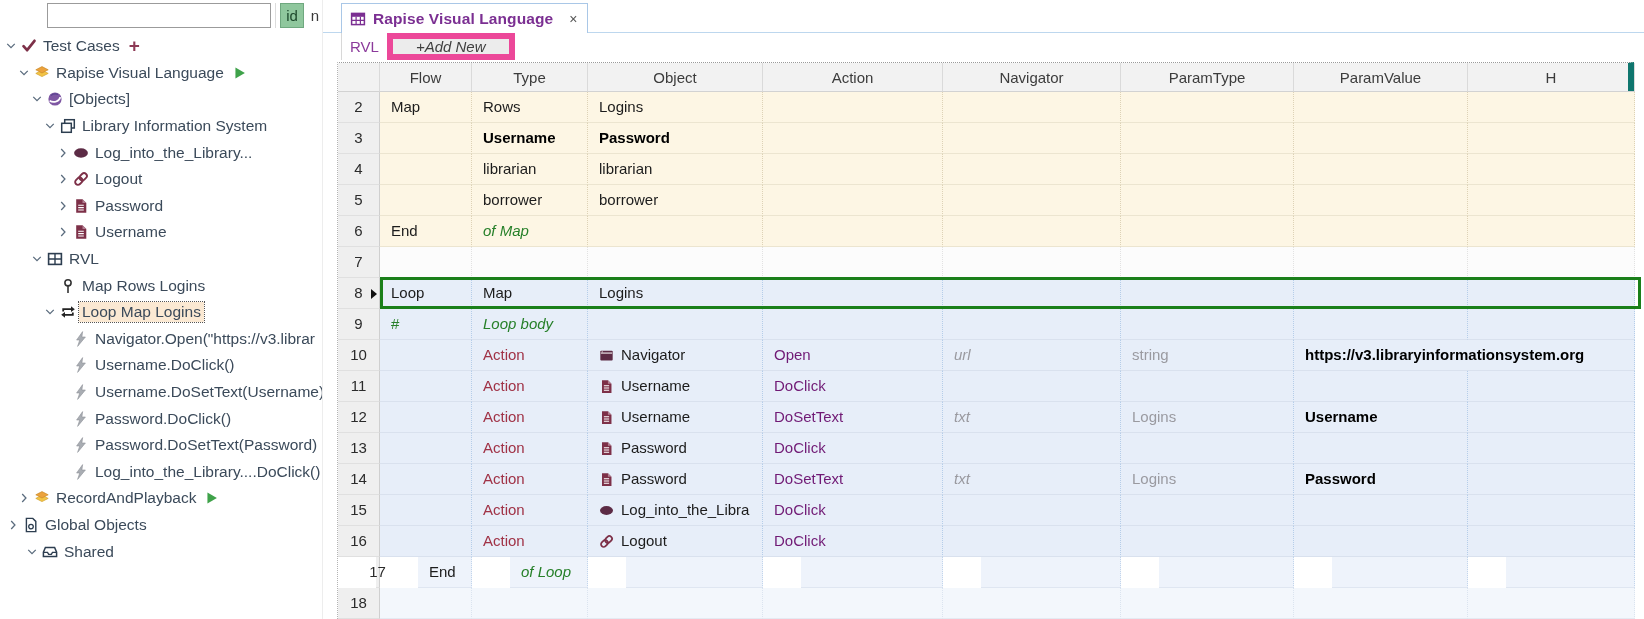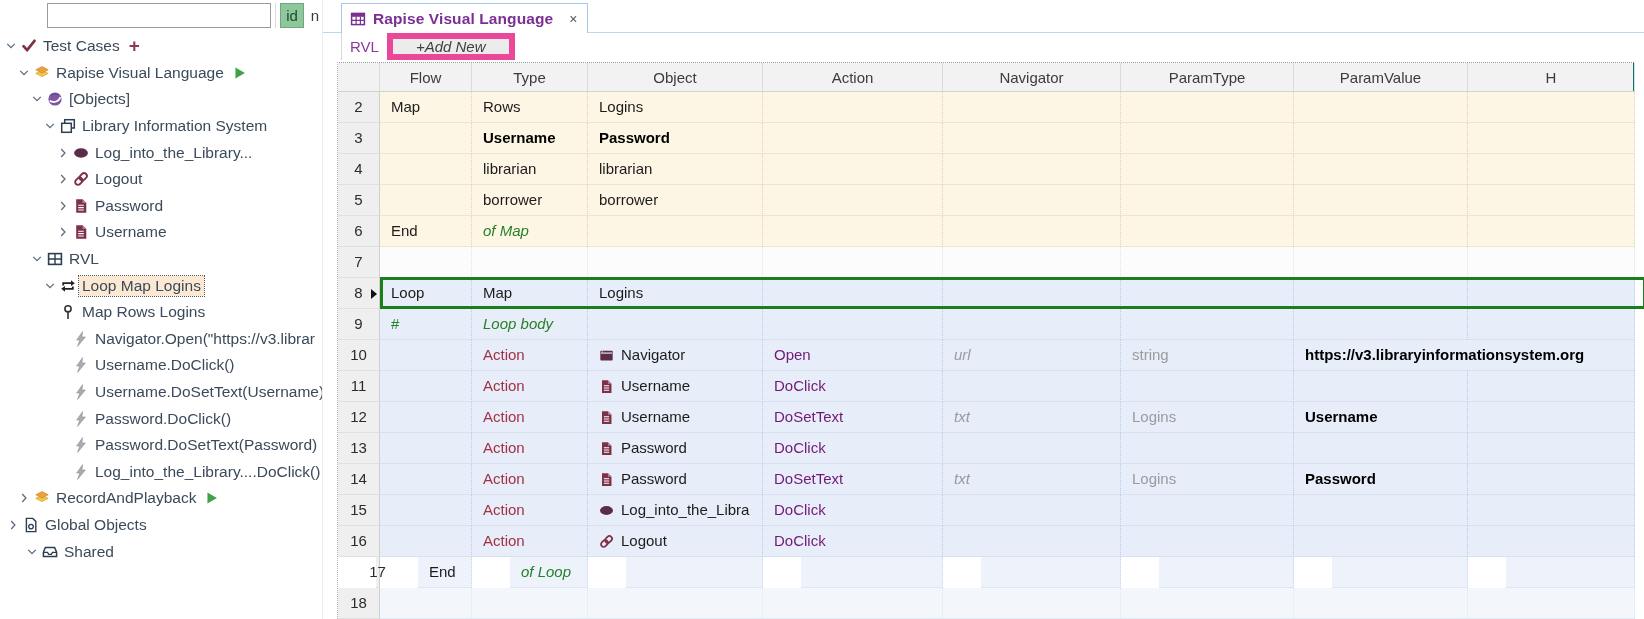--- a/index.html
+++ b/index.html
@@ -34,21 +34,21 @@
   .doc-tab { position:absolute; left:18px; top:3px; height:30px; background:#fff; border:1px solid #a9c7e7; border-bottom:none; display:flex; align-items:center; padding:0 10px 0 8px; z-index:2; }
   .doc-tab svg { width:16px; height:16px; margin-right:7px; }
   .doc-title { color:#7b2f92; font-weight:bold; font-size:15.5px; letter-spacing:0.1px; }
   .doc-close { margin-left:16px; color:#555; font-size:14px; line-height:14px; cursor:default; }
   .sheet-tabs { position:absolute; left:18px; top:33px; height:27px; display:flex; z-index:2; }
   .sheet-tab { display:flex; align-items:center; padding:0 8px; font-size:15px; }
   .sheet-tab.active { color:#8b3a9b; background:#fff; border-left:1px solid #d8d8d8; }
   .sheet-tab.addnew { font-style:italic; color:#404040; background:#ececec; border:6px solid #ec4899; padding:0 23px; }
 
   
-  .grid { position:absolute; left:14px; top:62px; width:1297px; border-top:1px dotted #9a9a9a; border-left:1px dotted #b3b3b3; border-right:1px solid #0f766e; }
+  .grid { position:absolute; left:14px; top:62px; width:1297px; border-top:1px dotted #9a9a9a; border-left:1px dotted #b3b3b3; border-right:6px solid #0f766e; }
   .grow { display:grid; grid-template-columns:42px 92px 116px 175px 180px 178px 173px 174px 167px; position:relative; }
   .hrow { height:29px; background:#f2f2f2; }
   .hcell { display:flex; align-items:center; justify-content:center; font-size:15px; color:#3c3c3c; border-right:1px solid #dadada; border-bottom:1px solid #d2d2d2; }
   .drow { height:31px; }
   .cell { position:relative; font-size:15px; line-height:30px; padding-left:11px; white-space:nowrap; display:flex; align-items:center; }
   .numcell { justify-content:center; padding-left:0; background:#efefef; border-right:1px solid #cfcfcf; border-bottom:1px solid #e0e0e0; color:#2b2b2b; }
   .bg-cream .cell { background:#fdf6e4; border-right:1px dotted #ddd2b6; border-bottom:1px solid #ece5d0; }
   .bg-blue .cell { background:#e7eef9; border-right:1px dotted #b5cde9; border-bottom:1px solid #d9e1ee; }
   .bg-blue2 .cell { background:#eef3fb; border-right:1px dotted #c2d5ec; border-bottom:1px solid #dfe6f1;margin-left:38px; }
   .bg-plain .cell { background:#fcfcfc; border-right:1px dotted #e2e2e2; border-bottom:1px solid #e9e9e9; }
@@ -212,44 +212,44 @@
         </span>
         <span class="ticon">
           <svg viewBox="0 0 16 16" xmlns="http://www.w3.org/2000/svg">
             <rect x="1.6" y="2.6" width="12.8" height="10.8" fill="#fff" stroke="#2d3e50" stroke-width="1.6"></rect>
             <path d="M1.6 8h12.8M8 2.6v10.8" stroke="#2d3e50" stroke-width="1.4"></path>
           </svg>
         </span>
         <span class="tlabel">RVL</span>
       </div>
       <div class="trow" style="padding-left: 43px;">
+        <span class="chev"></span>
+        <span class="ticon">
+          <svg viewBox="0 0 16 16" xmlns="http://www.w3.org/2000/svg">
+            <circle cx="8" cy="4.8" r="3.1" fill="none" stroke="#333" stroke-width="1.6"></circle>
+            <path d="M8 7.9V15" stroke="#333" stroke-width="1.6"></path>
+          </svg>
+        </span>
+        <span class="tlabel">Map Rows Logins</span>
+      </div>
+      <div class="trow" style="padding-left: 43px;">
         <span class="chev">
           <svg viewBox="0 0 16 16" xmlns="http://www.w3.org/2000/svg" style="width: 12px; height: 12px;">
             <path d="M3 5.2l5 5 5-5" fill="none" stroke="#5a6b7d" stroke-width="1.7"></path>
           </svg>
         </span>
         <span class="ticon">
           <svg viewBox="0 0 16 16" xmlns="http://www.w3.org/2000/svg">
             <path d="M3.2 7.4V5.2h8.2" fill="none" stroke="#222" stroke-width="1.8"></path>
             <path d="M11 2.3l3.8 2.9-3.8 2.9z" fill="#222"></path>
             <path d="M12.8 8.6v2.2H4.6" fill="none" stroke="#222" stroke-width="1.8"></path>
             <path d="M5 7.9L1.2 10.8 5 13.7z" fill="#222"></path>
           </svg>
         </span>
         <span class="tlabel sel">Loop Map Logins</span>
-      </div>
-      <div class="trow" style="padding-left: 43px;">
-        <span class="chev"></span>
-        <span class="ticon">
-          <svg viewBox="0 0 16 16" xmlns="http://www.w3.org/2000/svg">
-            <circle cx="8" cy="4.8" r="3.1" fill="none" stroke="#333" stroke-width="1.6"></circle>
-            <path d="M8 7.9V15" stroke="#333" stroke-width="1.6"></path>
-          </svg>
-        </span>
-        <span class="tlabel">Map Rows Logins</span>
       </div>
       <div class="trow" style="padding-left: 56px;">
         <span class="chev"></span>
         <span class="ticon">
           <svg viewBox="0 0 16 16" xmlns="http://www.w3.org/2000/svg">
             <path d="M9.6 0.6L3.6 9h3.1L4.6 15.4 12.4 6H8.9z" fill="#a9adb3" stroke="#8e9298" stroke-width="0.6"></path>
           </svg>
         </span>
         <span class="tlabel">Navigator.Open("https://v3.librar</span>
       </div>

